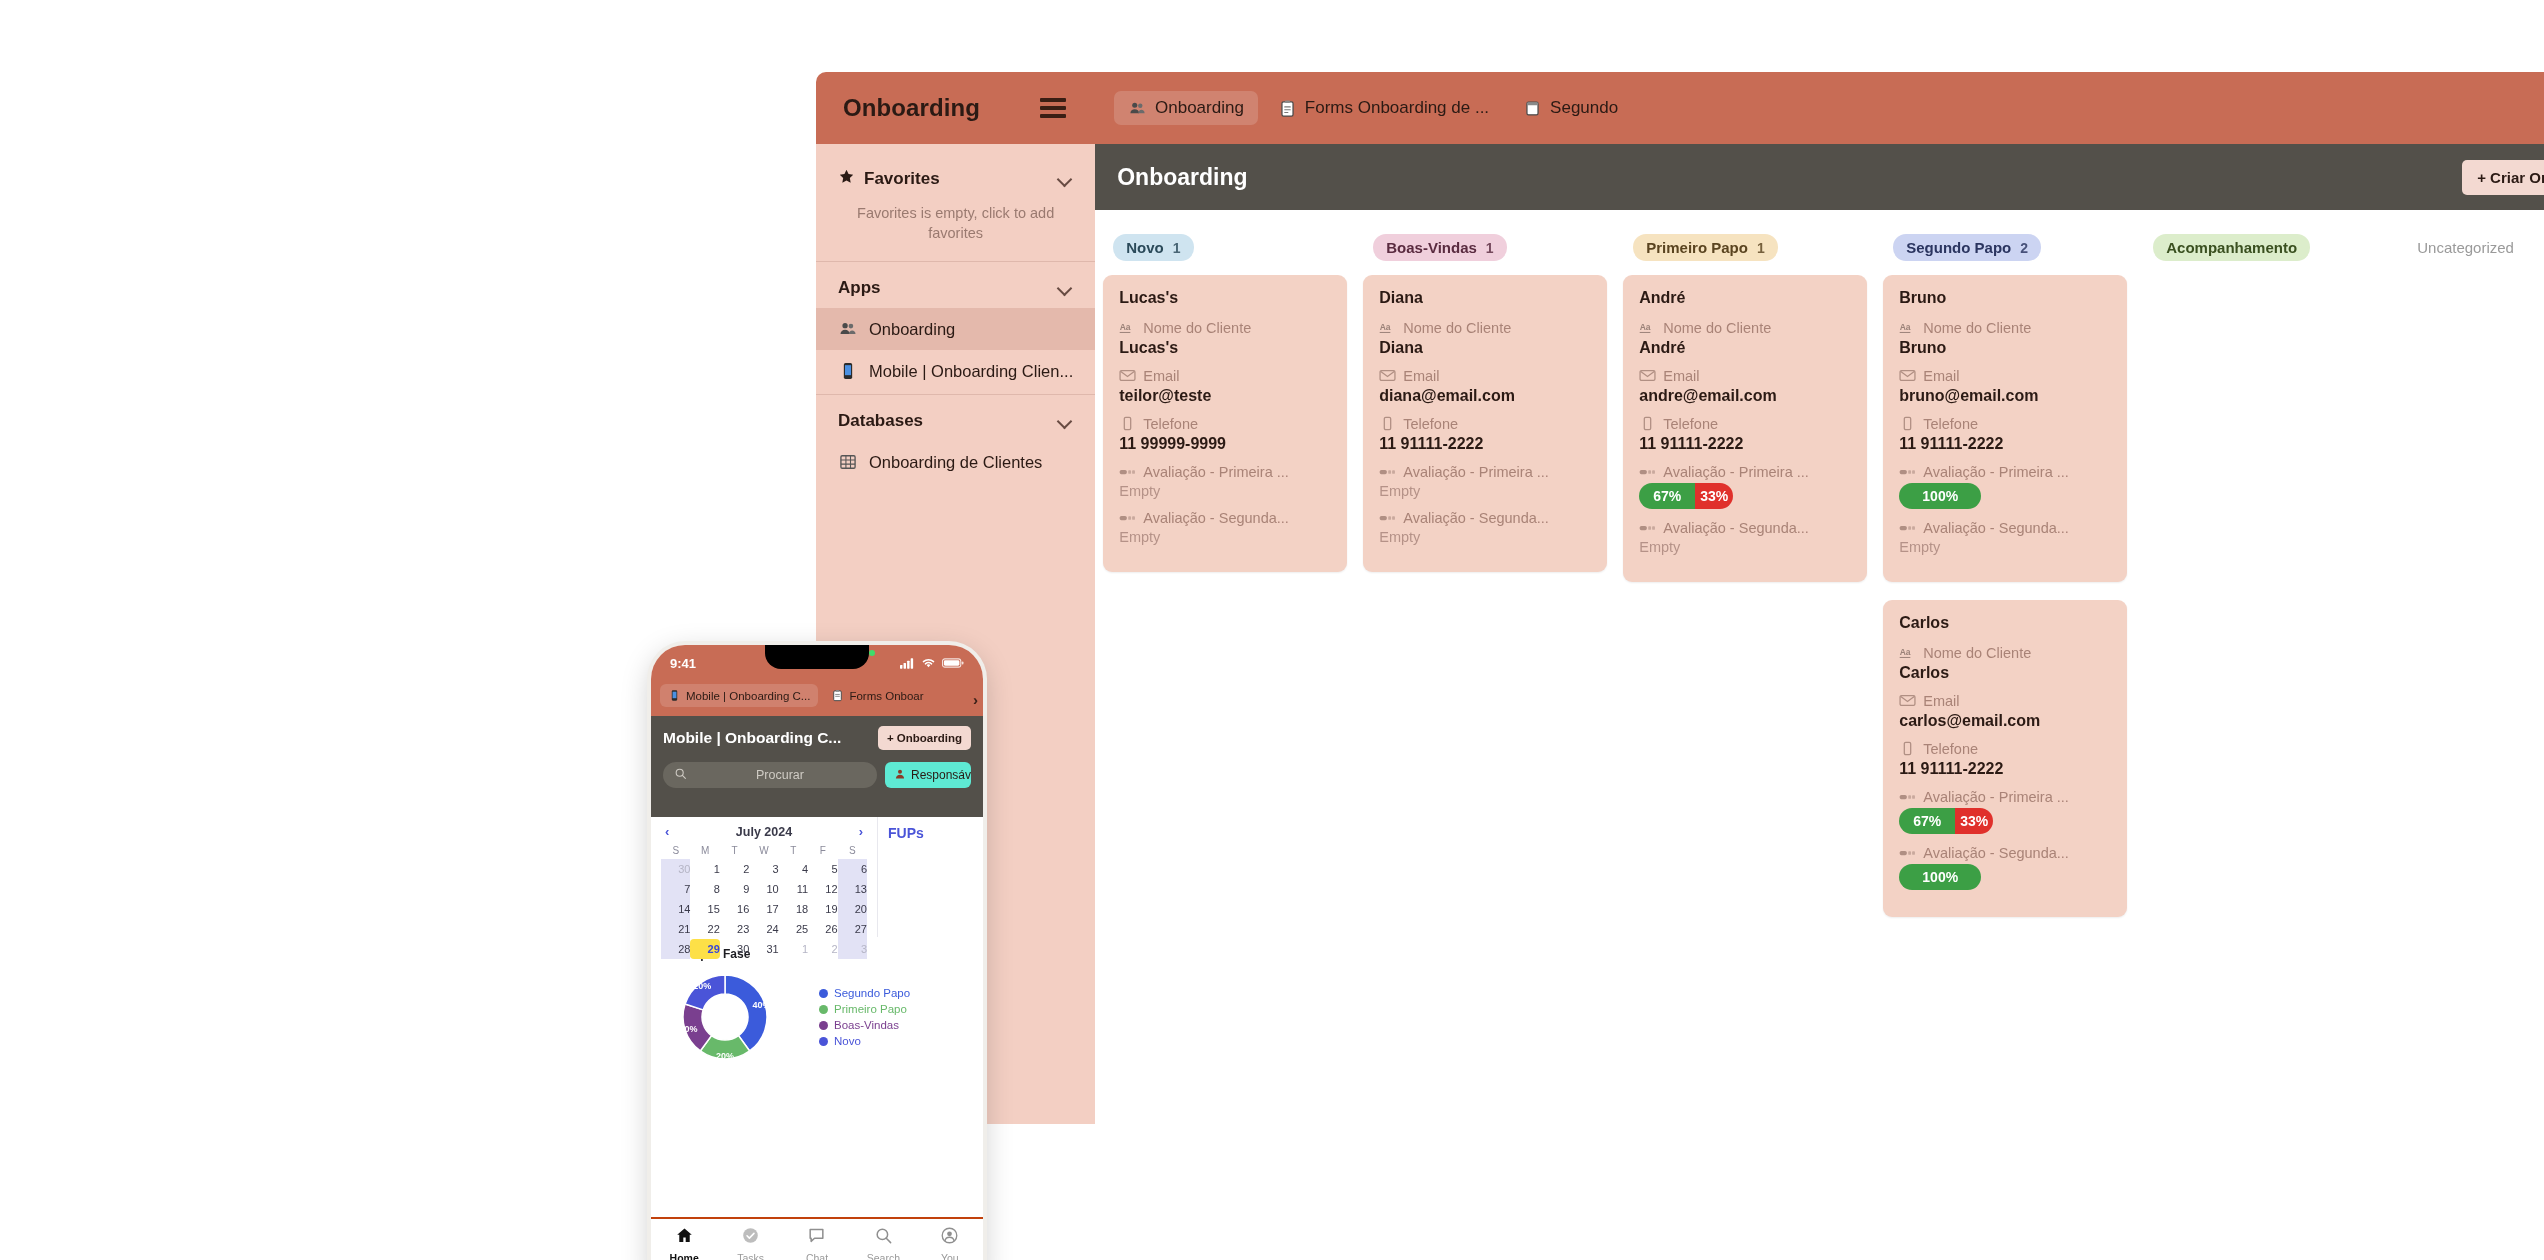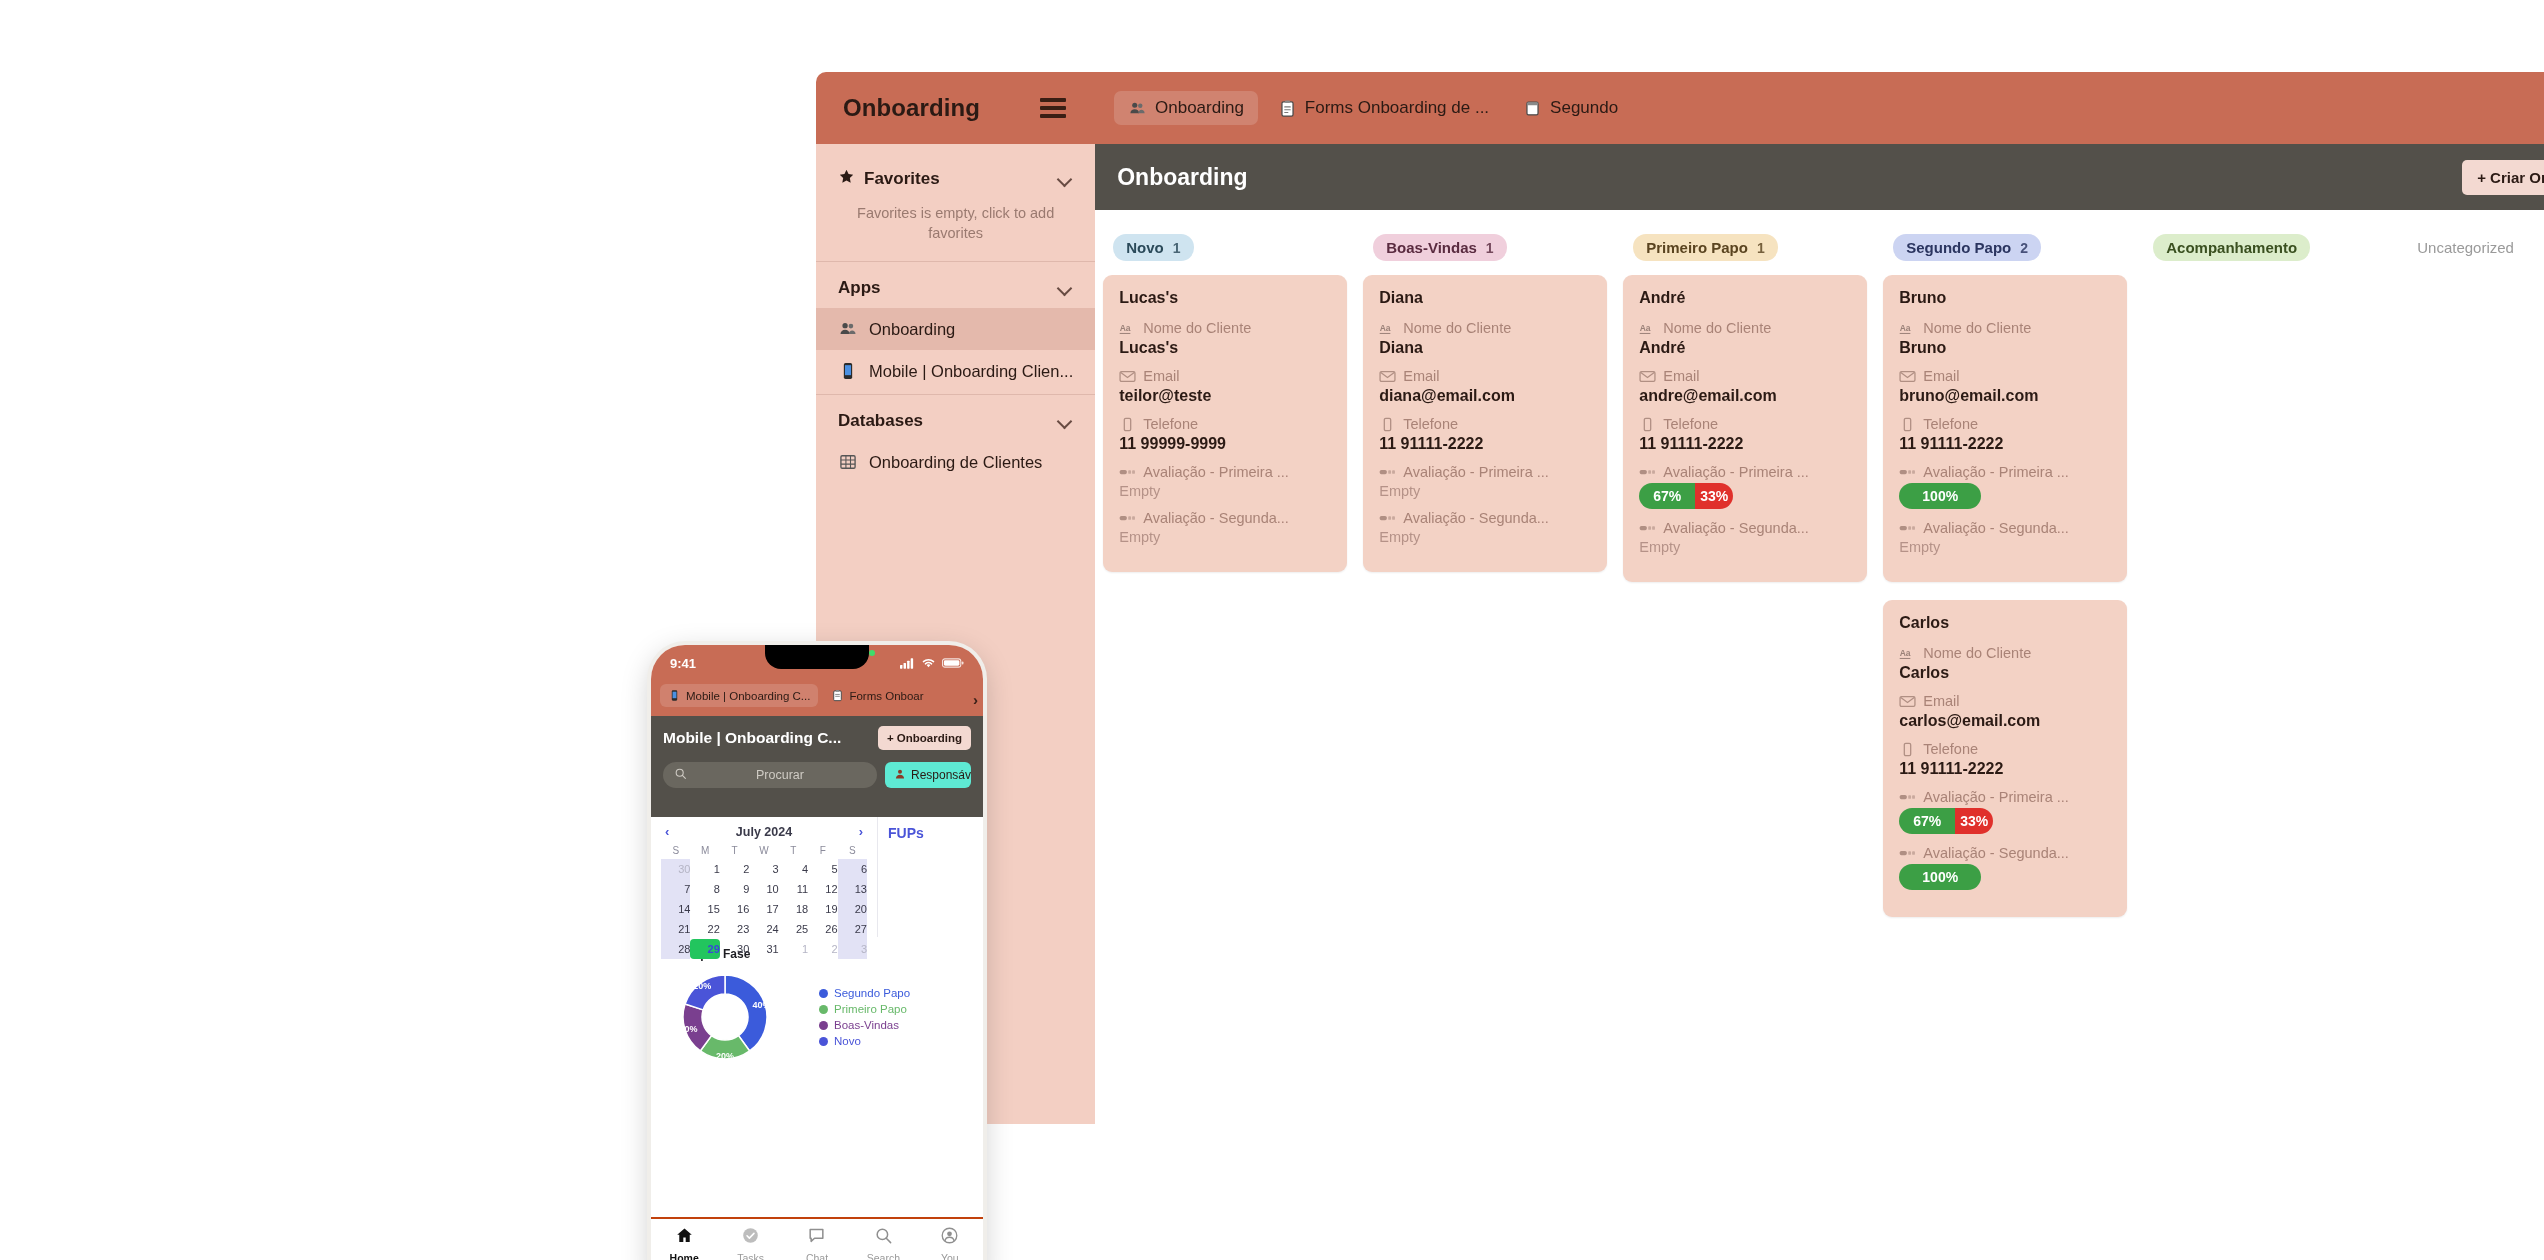--- a/index.html
+++ b/index.html
@@ -89,21 +89,21 @@
     border-radius: 13px; padding: 5px 13px; font-size: 15px; font-weight: 600;
   }
   .col-count { font-size: 14px; font-weight: 600; opacity: .82; }
   .col-plain { font-size: 15px; color: #9a9a9a; padding: 5px 4px; }
 
   .card {
     background: #f3d2c5; border-radius: 9px; padding: 14px 16px 16px;
     margin-bottom: 18px; box-shadow: 0 1px 2px rgba(0,0,0,0.07); cursor: pointer;
   }
   .card-title { font-size: 16px; font-weight: 700; color: #2b1a14; margin-bottom: 13px; }
-  .fld-lbl { display: flex; align-items: center; gap: 7px; font-size: 14.5px; color: #a98377; margin-bottom: 3px; }
+  .fld-lbl { display: flex; align-items: flex-start; gap: 7px; font-size: 14.5px; color: #a98377; margin-bottom: 3px; }
   .fld-lbl .ficon { width: 17px; height: 15px; flex: 0 0 auto; display:inline-flex; align-items:center; justify-content:center; }
   .fld-val { font-size: 16px; font-weight: 600; color: #2b1a14; padding-bottom: 11px; }
   .fld-val.empty { font-weight: 400; color: #b59288; font-size: 14.5px; }
   .pillbar { display: inline-flex; border-radius: 13px; overflow: hidden; margin-bottom: 11px; }
   .pillbar span { font-size: 14px; font-weight: 700; color: #fff; padding: 5px 0; text-align: center; }
   .pb-green { background: #3c9f45; }
   .pb-red { background: #e0302b; }
 
   
   #phone {
@@ -165,21 +165,21 @@
   .cal-month { font-size: 12.5px; font-weight: 700; color: #3a3a4a; }
   .cal-nav { font-size: 13px; color: #4a54d8; font-weight: 700; cursor: pointer; }
   .cal-grid { display: grid; grid-template-columns: repeat(7, 1fr); }
   .cal-dow { font-size: 10px; color: #8b8b9b; text-align: center; padding: 2px 0 3px; }
   .cal-cell {
     font-size: 11px; color: #3a3a4a; text-align: right; padding: 4px 0;
     position: relative;
   }
   .cal-cell.we { background: #e2e2f5; }
   .cal-cell.mut { color: #b5b5c5; }
-  .cal-cell.sel { color: #3a46d8; font-weight: 700; background: #22c55e; border-radius: 4px; }
+  .cal-cell.sel { color: #3a46d8; font-weight: 700; background: #fde047; border-radius: 4px; }
   .ph-fups { flex: 1; padding: 8px 10px; }
   .fups-lbl { font-size: 14px; font-weight: 600; color: #4a54d8; }
 
   .ph-chartbox { background: #fff; padding: 10px 12px 0; height: 126px; }
   .chart-title { font-size: 12px; font-weight: 700; color: #1d1d22; margin-bottom: 4px; }
   .chart-row { display: flex; align-items: center; gap: 4px; }
   .legend { display: flex; flex-direction: column; gap: 4px; padding-left: 2px; }
   .lg-item { display: flex; align-items: center; gap: 6px; font-size: 11.5px; }
   .lg-dot { width: 9px; height: 9px; border-radius: 50%; flex: 0 0 auto; }
 

